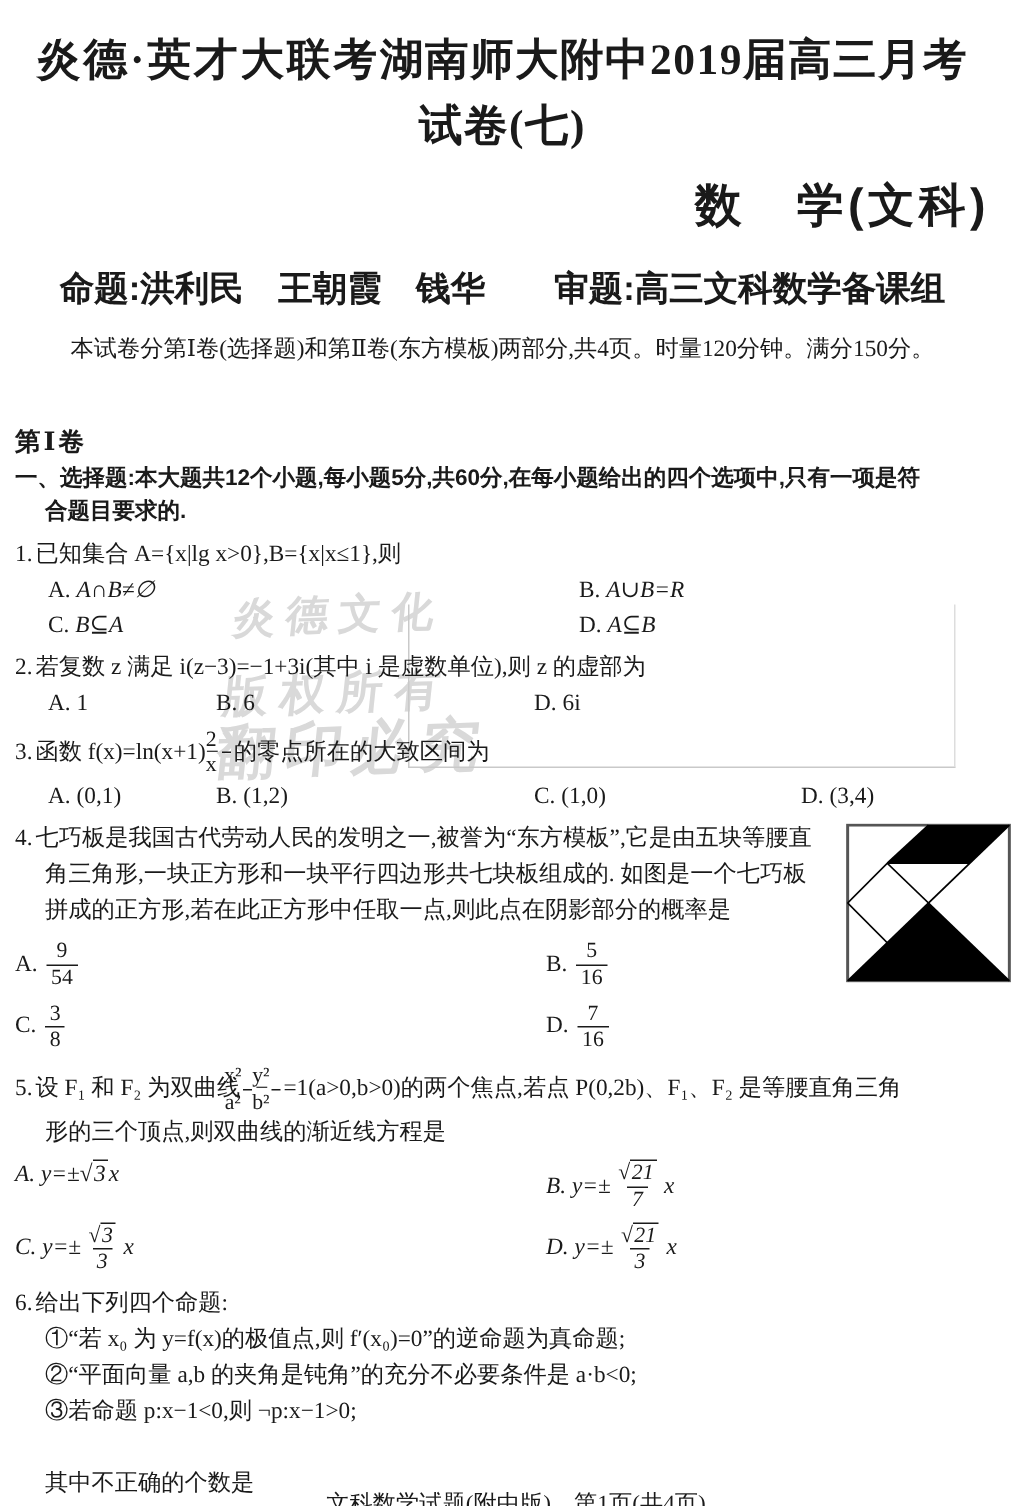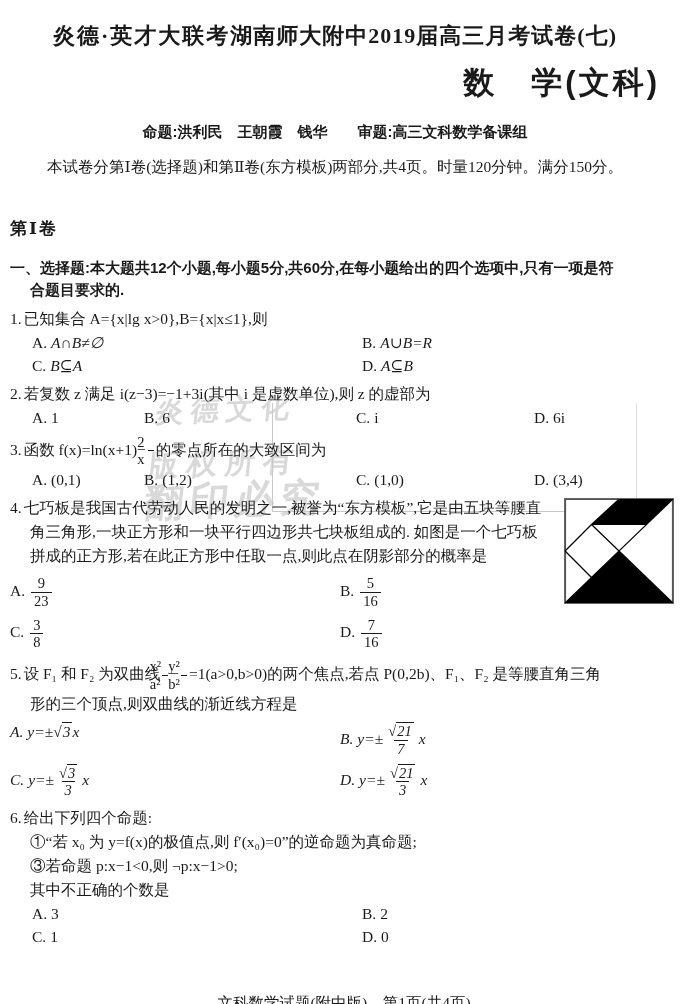--- a/index.html
+++ b/index.html
@@ -13,40 +13,40 @@
   .wm-line{position:absolute;z-index:1;color:#d9d9d9;font-weight:700;
            font-family:"Liberation Sans","DejaVu Sans",sans-serif;
            transform:skewX(-8deg) rotate(-2deg);white-space:nowrap;}
   .wm-1{left:156px;top:370px;font-size:28px;letter-spacing:7px;}
   .wm-2{left:149px;top:421px;font-size:30px;letter-spacing:8px;}
   .wm-3{left:145px;top:452px;font-size:39px;letter-spacing:6px;}
   .wm-frame{position:absolute;z-index:1;left:272px;top:384px;width:363px;height:108px;
             border-left:1px solid #c9c9c9;border-bottom:1px solid #c9c9c9;border-right:1px solid #dddddd;}
 
   
-  .t1{margin:19px 0 0;text-align:center;font-size:22px;font-weight:700;letter-spacing:1px;}
+  .t1{margin:19px 0 0;text-align:center;font-size:29px;font-weight:700;letter-spacing:1px;}
   .t1 .brand{letter-spacing:2px;}
   .t2{margin:8px 0 0;text-align:right;font-size:31px;font-weight:700;letter-spacing:3px;
       font-family:"Liberation Sans","DejaVu Sans",sans-serif;}
-  .authors{margin-top:14px;text-align:center;font-size:15px;font-weight:700;
+  .authors{margin-top:14px;text-align:center;font-size:23px;font-weight:700;
            font-family:"Liberation Sans","DejaVu Sans",sans-serif;}
   .intro{margin-top:12px;text-align:center;font-size:15.5px;white-space:nowrap;}
   .part-title{margin-top:38px;text-align:left;font-size:17px;font-weight:700;letter-spacing:2px;}
 
   
-  .sec{margin-top:15px;font-size:15px;font-weight:700;line-height:1.5;
+  .sec{font-size:15px;font-weight:700;line-height:1.5;
        font-family:"Liberation Sans","DejaVu Sans",sans-serif;white-space:nowrap;}
   .sec .l2{padding-left:20px;}
 
   
   .q{margin-top:5px;}
   .stem-line{padding-left:20px;text-indent:-20px;line-height:1.55;}
   .nowrap{white-space:nowrap;}
   .qn{margin-right:2px;}
-  .o2{display:grid;grid-template-columns:330px 1fr;margin-left:22px;line-height:23px;}
+  .o2{display:grid;grid-template-columns:330px 1fr;margin-left:22px;line-height:23px;gap:24px;}
   .o4{display:grid;grid-template-columns:112px 212px 178px 1fr;margin-left:22px;line-height:23px;}
   .orow-tall{line-height:1.2;margin:7px 0 7px;}
   .opt{white-space:nowrap;}
   .ol{margin-right:4px;}
   .it{font-style:italic;}
 
   
   .frac{display:inline-flex;flex-direction:column;align-items:center;vertical-align:middle;
         margin:0 2px;line-height:1.15;text-align:center;font-size:14.5px;}
   .frac .fn{padding:0 3px;}
@@ -93,21 +93,20 @@
         <span class="opt"><span class="ol">C.</span><span class="it">B⊆A</span></span>
         <span class="opt"><span class="ol">D.</span><span class="it">A⊆B</span></span>
       </div>
     </div>
 
     <div class="q">
       <div class="stem-line"><span class="qn">2.</span><span>若复数 z 满足 i(z−3)=−1+3i(其中 i 是虚数单位),则 z 的虚部为</span></div>
       <div class="o4">
         <span class="opt"><span class="ol">A.</span><span>1</span></span>
         <span class="opt"><span class="ol">B.</span><span>6</span></span>
-        <span class="opt"><span class="ol">C.</span><span>i</span></span>
         <span class="opt"><span class="ol">D.</span><span>6i</span></span>
       </div>
     </div>
 
     <div class="q">
       <div class="stem-line nowrap"><span class="qn">3.</span><span><span>函数 f(x)=ln(x+1)−</span><span class="frac">
               <span class="fn">2</span>
               <span class="fd">x</span>
             </span><span>的零点所在的大致区间为</span></span></div>
       <div class="o4">
@@ -132,21 +131,21 @@
             <line x1="1" y1="50" x2="25" y2="25"></line>
             <line x1="1" y1="50" x2="25" y2="75"></line>
             <line x1="25" y1="25" x2="50" y2="50"></line>
           </g>
         </svg>
         <span class="qn">4.</span><span>七巧板是我国古代劳动人民的发明之一,被誉为“东方模板”,它是由五块等腰直角三角形,一块正方形和一块平行四边形共七块板组成的. 如图是一个七巧板拼成的正方形,若在此正方形中任取一点,则此点在阴影部分的概率是</span>
       </div>
       <div class="o2 orow-tall">
         <span class="opt"><span class="ol">A.</span><span><span class="frac">
                 <span class="fn">9</span>
-                <span class="fd">23</span>
+                <span class="fd">54</span>
               </span></span></span>
         <span class="opt"><span class="ol">B.</span><span><span class="frac">
                 <span class="fn">5</span>
                 <span class="fd">16</span>
               </span></span></span>
       </div>
       <div class="o2 orow-tall">
         <span class="opt"><span class="ol">C.</span><span><span class="frac">
                 <span class="fn">3</span>
                 <span class="fd">8</span>
@@ -182,22 +181,23 @@
         <span class="opt it"><span class="ol">D.</span><span><span>y=±</span><span class="frac">
                 <span class="fn"><span class="sq"><span class="rs">√</span><span class="rb">21</span></span></span>
                 <span class="fd">3</span>
               </span><span>x</span></span></span>
       </div>
     </div>
 
     <div class="q">
       <div class="stem-line"><span class="qn">6.</span><span>给出下列四个命题:</span></div>
       <div class="stem-line" style="padding-left:20px;text-indent:0;">①“若 x₀ 为 y=f(x)的极值点,则 f′(x₀)=0”的逆命题为真命题;</div>
+      <div class="stem-line" style="padding-left:20px;text-indent:0;">②“平面向量 a,b 的夹角是钝角”的充分不必要条件是 a·b&lt;0;</div>
       <div class="stem-line" style="padding-left:20px;text-indent:0;">③若命题 p:x−1&lt;0,则 ¬p:x−1&gt;0;</div>
-      <div class="stem-line" style="padding-left:20px;text-indent:0;">其中不正确的个数是</div>
+      <div class="stem-line" style="padding-left:20px;text-indent:0;margin-top:24px;">其中不正确的个数是</div>
       <div class="o2">
         <span class="opt"><span class="ol">A.</span><span>3</span></span>
         <span class="opt"><span class="ol">B.</span><span>2</span></span>
       </div>
       <div class="o2">
         <span class="opt"><span class="ol">C.</span><span>1</span></span>
         <span class="opt"><span class="ol">D.</span><span>0</span></span>
       </div>
     </div>
   </div>

